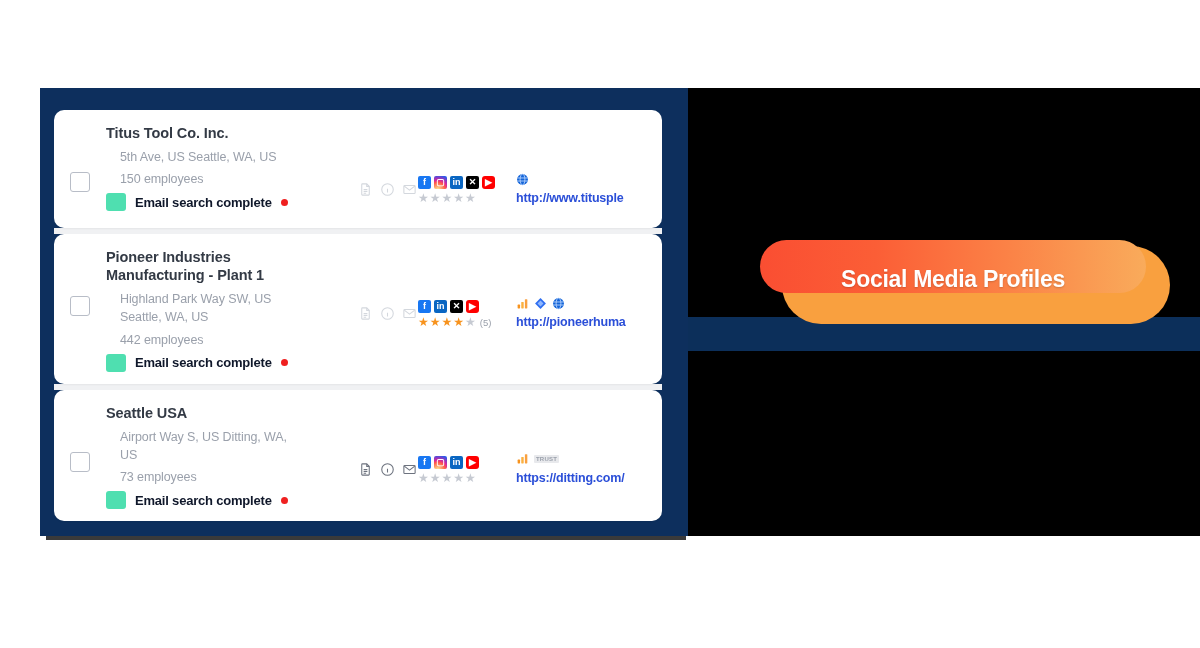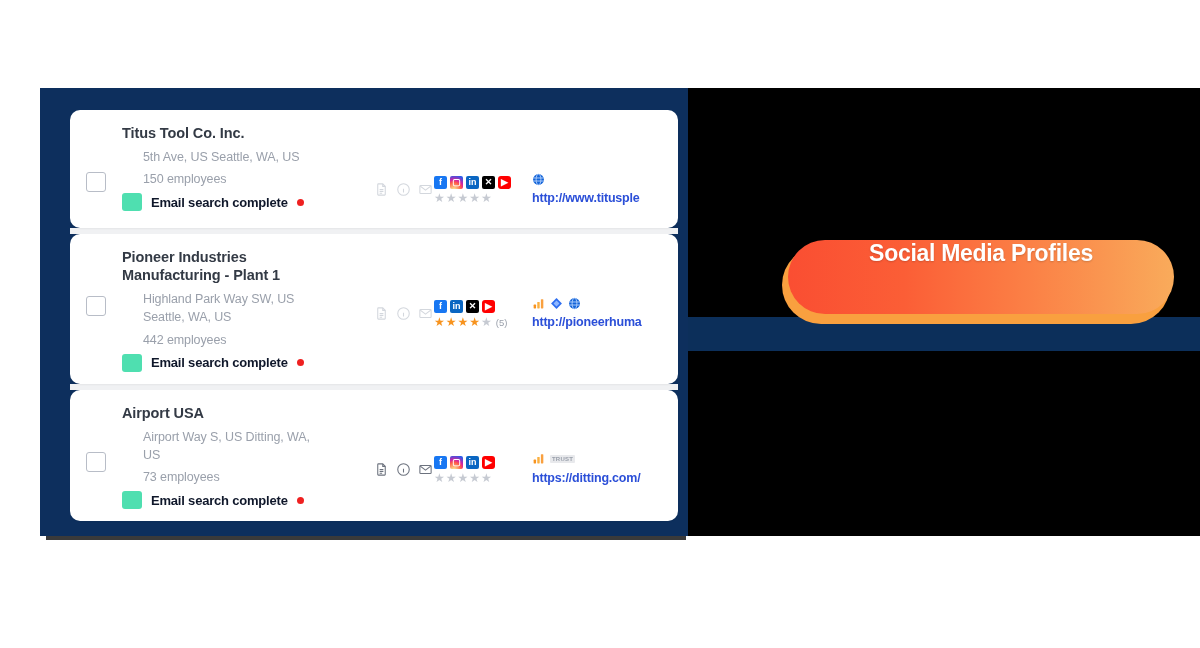--- a/index.html
+++ b/index.html
@@ -28,21 +28,21 @@
   
   .frame-shadow {
     position:absolute; left:46px; top:92px; width:640px; height:448px;
     background:#3a3a3a; z-index:3;
   }
   .frame {
     position:absolute; left:40px; top:88px; width:648px; height:448px;
     background:#0d2f5d; z-index:4;
   }
   .frame-inner {
-    position:absolute; left:70px; top:110px; width:608px; height:426px;
+    position:absolute; left:54px; top:110px; width:608px; height:426px;
     overflow:hidden; z-index:5;
   }
 
   
   .row-card {
     background:#ffffff;
     border-radius:10px;
     position:relative;
     padding:14px 0 12px 0;
     box-shadow: 0 1px 2px rgba(0,0,0,0.05);
@@ -54,21 +54,21 @@
   .cb-cell { width:52px; display:flex; justify-content:center; align-items:center; padding-top:48px; }
   .checkbox {
     width:20px; height:20px; border:1.5px solid #b8bdc7; border-radius:3px; background:#fff;
   }
 
   .info-cell { width:250px; padding-right:8px; }
   .company-name {
     font-size:14.5px; font-weight:bold; color:#333a45; line-height:1.25;
     letter-spacing:-0.1px; margin-bottom:6px;
   }
-  .meta-line { display:flex; align-items:flex-start; gap:7px; margin-bottom:4px; }
+  .meta-line { display:flex; align-items:flex-start; margin-bottom:4px; }
   .meta-text { font-size:12.5px; color:#9aa0ab; line-height:1.45; letter-spacing:-0.1px; }
   .meta-text.addr { max-width:168px; }
   .icon-sm { flex:none; width:14px; height:14px; color:#8b919d; }
   .db-icon { flex:none; width:14px; height:14px; color:#6c727e; margin-left:2px; }
 
   .status-line { display:flex; align-items:center; gap:9px; margin-top:5px; }
   .status-chip { width:20px; height:18px; border-radius:3px; background:#4fdfb0; flex:none; }
   .status-text { font-size:13px; font-weight:bold; color:#0f172a; letter-spacing:-0.2px; }
   .status-dot { width:7px; height:7px; border-radius:50%; background:#ef2020; flex:none; }
 
@@ -101,24 +101,24 @@
     font-size:12.5px; font-weight:bold; color:#2b4fd8; white-space:nowrap;
     letter-spacing:-0.2px;
   }
 
   
   .pill-shadow {
     position:absolute; left:782px; top:246px; width:388px; height:78px;
     border-radius:39px; background:#f9a03f; z-index:6;
   }
   .pill {
-    position:absolute; left:788px; top:240px; width:386px; height:74px;
+    position:absolute; left:760px; top:240px; width:386px; height:53px;
     border-radius:37px;
     background:linear-gradient(90deg, #fa4e32 0%, #fb5e36 30%, #fb8347 65%, #f9ab5b 100%);
-    z-index:7; display:flex; align-items:flex-start; justify-content:center;
+    z-index:7; display:flex; align-items:flex-end; justify-content:center;
   }
   .pill-label {
     font-size:23px; font-weight:bold; color:#ffffff; letter-spacing:-0.3px;
     text-shadow: 0 1px 2px rgba(0,0,0,0.18);
   }
 </style>
 </head>
 <body>
 
 <div class="stage">
@@ -285,21 +285,21 @@
             </div><a class="link-url">http://pioneerhuma</a></div>
         </div>
       </div>
       <div class="row-sep"></div>
       <div class="row-card">
         <div class="row-inner">
           <div class="cb-cell">
             <div class="checkbox"></div>
           </div>
           <div class="info-cell">
-            <div class="company-name">Airport USA</div>
+            <div class="company-name">Seattle USA</div>
             <div class="meta-line">
               <span class="icon-sm"></span>
               <span class="meta-text addr">Airport Way S, US Ditting, WA, US</span>
               <span class="db-icon"></span>
             </div>
             <div class="meta-line">
               <span class="icon-sm"></span>
               <span class="meta-text">73 employees</span>
             </div>
             <div class="status-line">

